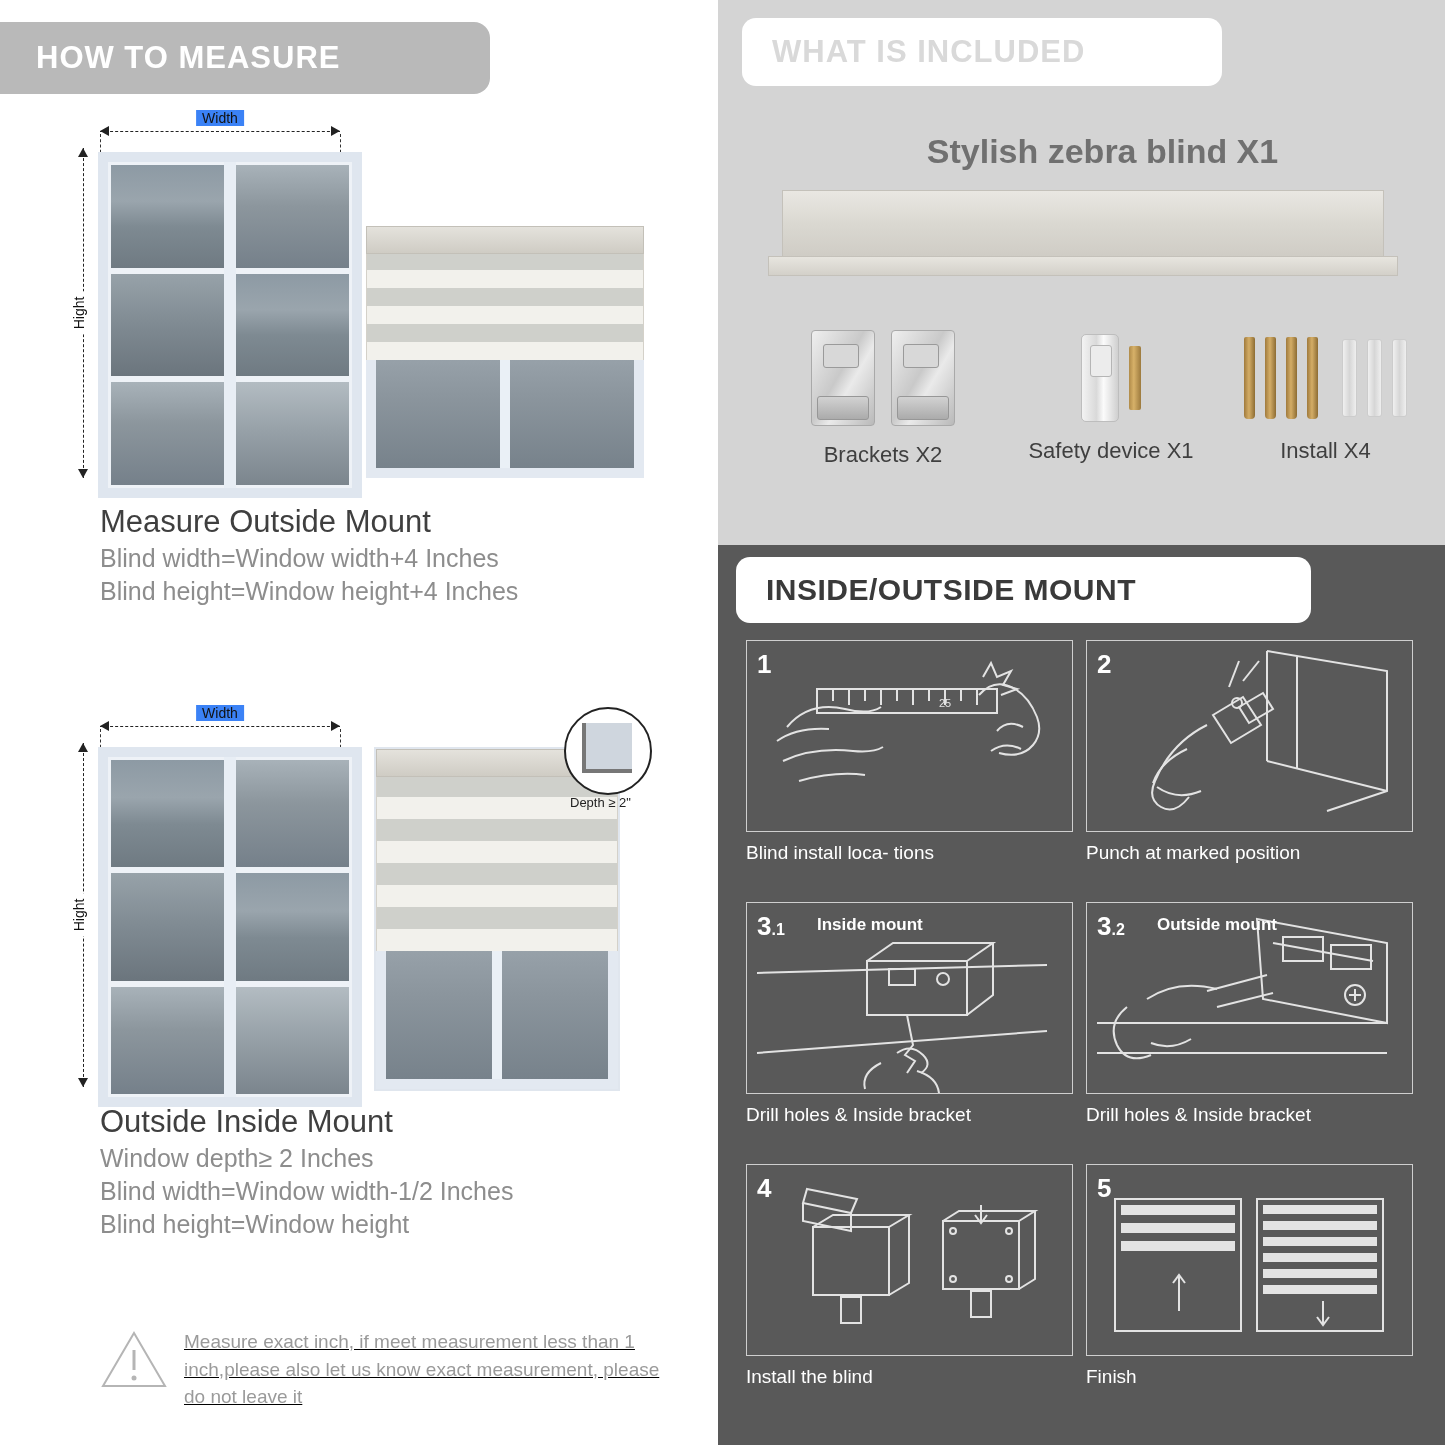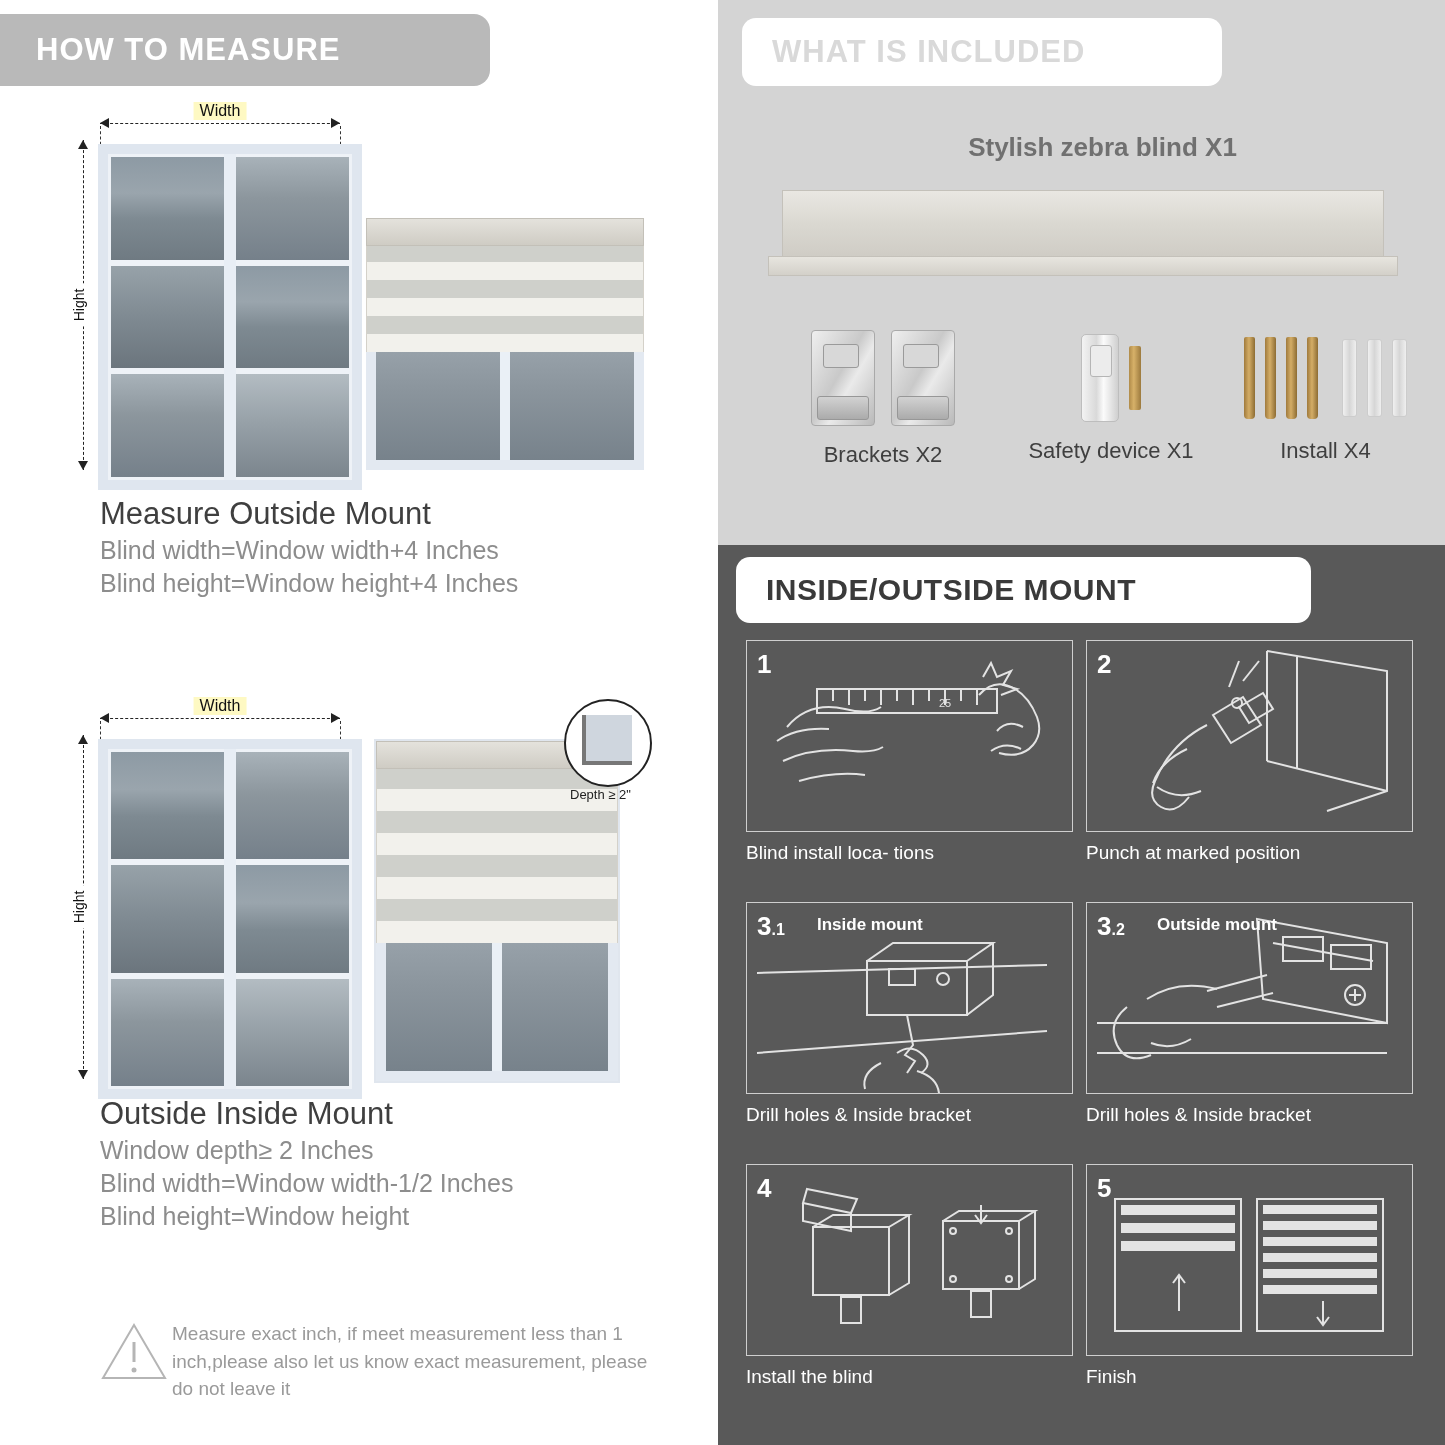--- a/index.html
+++ b/index.html
@@ -6,21 +6,21 @@
   body{
     width:1445px;height:1445px;
     background:#ffffff;
     font-family:"Liberation Sans", sans-serif;
     overflow:hidden;
     position:relative;
   }
   .page{position:relative;width:1445px;height:1445px;}
 
   
-  .left-col{position:absolute;left:0;top:0;width:705px;height:1427px;background:#ffffff;}
+  .left-col{position:absolute;left:0;top:8px;width:705px;height:1427px;background:#ffffff;}
 
   .tab{
     display:inline-block;
     background:#b9b9b9;
     color:#ffffff;
     font-weight:bold;
     letter-spacing:1px;
     border-radius:0 14px 14px 0;
   }
   .tab-left{
@@ -35,21 +35,21 @@
   #inside-block{top:695px;}
 
   .win-row{position:relative;height:390px;}
 
   
   .dim-top{position:absolute;left:100px;top:14px;width:240px;height:18px;}
   .dim-top .line{position:absolute;top:9px;left:0;width:240px;border-top:1px dashed #222;}
   .dim-top .arrL,.dim-top .arrR{position:absolute;top:4px;width:0;height:0;border-top:5px solid transparent;border-bottom:5px solid transparent;}
   .dim-top .arrL{left:0;border-right:9px solid #222;}
   .dim-top .arrR{right:0;border-left:9px solid #222;}
-  .dim-top .capwrap{position:absolute;left:50%;transform:translateX(-50%);top:-12px;background:#fef9c3;padding:0 6px;font-size:16px;color:#111;}
+  .dim-top .capwrap{position:absolute;left:50%;transform:translateX(-50%);top:-12px;background:#3b82f6;padding:0 6px;font-size:14px;color:#111;}
   .tick{position:absolute;width:0;border-left:1px dashed #333;}
   .dim-left{position:absolute;left:74px;top:40px;height:330px;width:18px;}
   .dim-left .line{position:absolute;left:9px;top:0;height:330px;border-left:1px dashed #222;}
   .dim-left .arrT,.dim-left .arrB{position:absolute;left:4px;width:0;height:0;border-left:5px solid transparent;border-right:5px solid transparent;}
   .dim-left .arrT{top:0;border-bottom:9px solid #222;}
   .dim-left .arrB{bottom:0;border-top:9px solid #222;}
   .dim-left .capwrap{position:absolute;left:-16px;top:50%;transform:translateY(-50%) rotate(-90deg);background:#fff;padding:0 5px;font-size:14px;color:#111;white-space:nowrap;}
 
   
   .window{position:absolute;border:10px solid #dfe6ef;background:#cfd8e3;box-shadow:0 0 0 2px #c6cfda inset;}
@@ -72,34 +72,34 @@
 
   .blk-title{font-size:31px;color:#3f3f3f;margin:6px 0 4px 100px;font-weight:normal;}
   .blk-line{font-size:25px;color:#8d8d8d;margin:4px 0 0 100px;}
 
   
   .depth-circle{position:absolute;width:84px;height:84px;border-radius:50%;border:2px solid #222;background:#fff;overflow:hidden;}
   .depth-circle .dshape{position:absolute;left:16px;top:14px;width:46px;height:46px;border-left:4px solid #777;border-bottom:4px solid #777;background:#cfd6de;}
   .depth-cap{position:absolute;font-size:13px;color:#222;}
 
   
-  .warn{position:absolute;left:100px;top:1320px;width:560px;display:flex;gap:4px;align-items:flex-start;}
+  .warn{position:absolute;left:100px;top:1320px;width:560px;display:flex;gap:16px;align-items:flex-start;text-decoration:underline;}
   .warn svg{flex:0 0 auto;}
   .warn .wtext{font-size:19px;color:#9a9a9a;line-height:1.45;}
 
   
   .right-col{position:absolute;left:718px;top:0;width:727px;height:1445px;}
   .incl{position:absolute;left:0;top:0;width:727px;height:545px;background:#d4d4d4;}
   .tab-right{
     position:absolute;left:24px;top:18px;width:480px;height:68px;background:#ffffff;
     border-radius:14px;display:flex;align-items:center;
   }
   .tab-right span{font-size:31px;font-weight:bold;color:#d9d9d9;letter-spacing:1px;padding-left:30px;}
 
-  .incl-title{position:absolute;left:0;right:0;top:132px;text-align:center;font-size:26px;font-weight:bold;color:#707070;margin-left:42px;}
+  .incl-title{position:absolute;left:0;right:0;top:132px;text-align:center;font-size:34px;font-weight:bold;color:#707070;margin-left:42px;}
   .headrail{position:absolute;left:50px;top:190px;width:630px;height:95px;}
   .hr-top{position:absolute;left:14px;top:0;right:14px;height:66px;background:linear-gradient(180deg,#e9e7e2 0%,#dad8d1 50%,#cfccc5 100%);border:1px solid #c4c1ba;}
   .hr-bot{position:absolute;left:0;right:0;top:66px;height:18px;background:linear-gradient(180deg,#e7e5df,#d3d0c9);border:1px solid #c4c1ba;}
 
   .parts{position:absolute;left:40px;top:330px;width:650px;height:180px;}
   .part{position:absolute;text-align:center;}
   .part .plabel{font-size:22px;color:#3f3f3f;margin-top:12px;}
 
   .bracket{width:64px;height:96px;position:relative;display:inline-block;margin:0 6px;}
   .bracket .bbody{position:absolute;inset:0;background:linear-gradient(120deg,#efefef,#c9c9c9 45%,#eaeaea 60%,#b9b9b9);border:1px solid #a9a9a9;border-radius:4px;}

